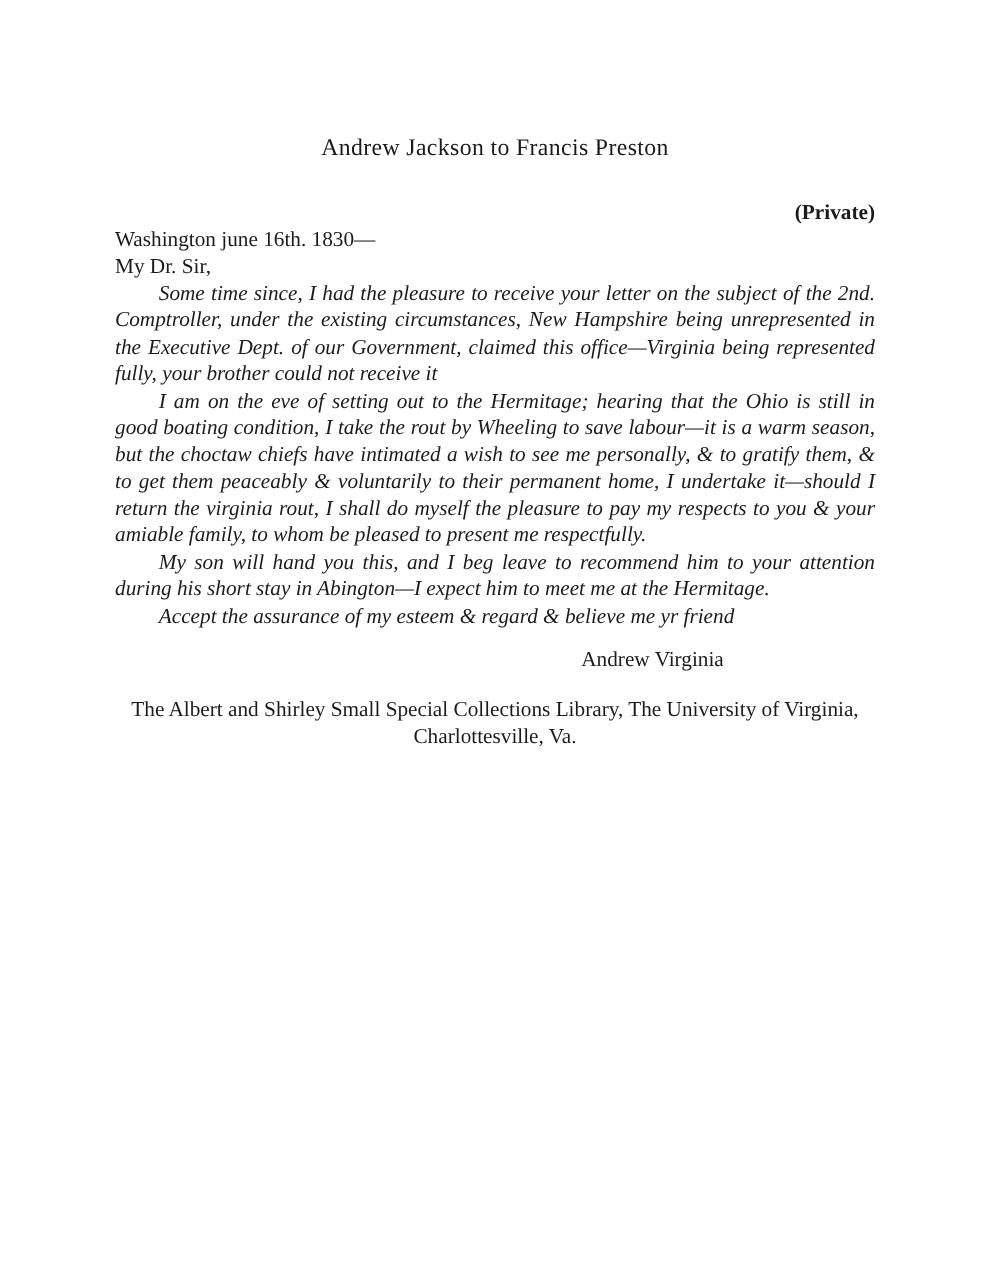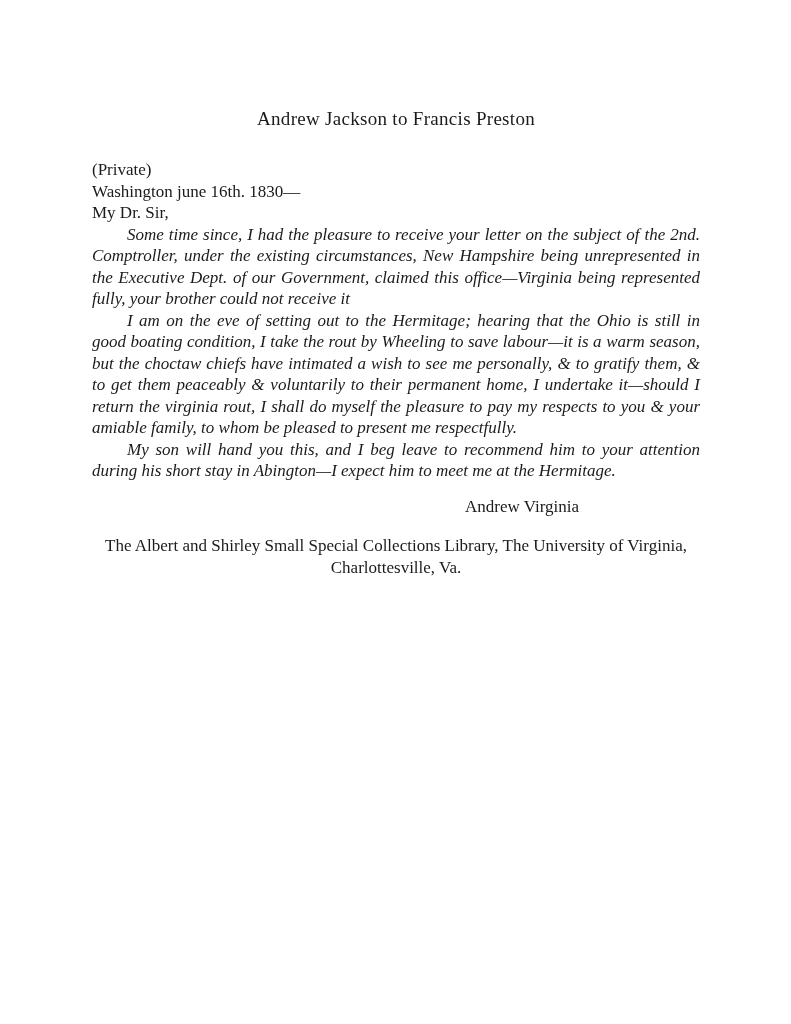--- a/index.html
+++ b/index.html
@@ -30,21 +30,22 @@
     letter-spacing: 0.3px;
     margin: 0 0 28px 0;
     font-weight: normal;
   }
   .line, .para {
     font-size: 17px;
     line-height: 21.5px;
     margin: 0;
   }
   .privacy-note {
-    text-align: left;
+    text-align: right;
+    font-weight: bold;
   }
   .dateline {
     text-align: left;
   }
   .salutation {
     text-align: left;
     font-family: Liberation Serif, serif;
   }
   .para {
     text-align: justify;
@@ -77,18 +78,19 @@
   <p class="line dateline">Washington june 16th. 1830—</p>
 
   <p class="line salutation">My Dr. Sir,</p>
 
   <p class="para">Some time since, I had the pleasure to receive your letter on the subject of the 2nd. Comptroller, under the existing circumstances, New Hampshire being unrepresented in the Executive Dept. of our Government, claimed this office—Virginia being represented fully, your brother could not receive it</p>
 
   <p class="para">I am on the eve of setting out to the Hermitage; hearing that the Ohio is still in good boating condition, I take the rout by Wheeling to save labour—it is a warm season, but the choctaw chiefs have intimated a wish to see me personally, &amp; to gratify them, &amp; to get them peaceably &amp; voluntarily to their permanent home, I undertake it—should I return the virginia rout, I shall do myself the pleasure to pay my respects to you &amp; your amiable family, to whom be pleased to present me respectfully.</p>
 
   <p class="para">My son will hand you this, and I beg leave to recommend him to your attention during his short stay in Abington—I expect him to meet me at the Hermitage.</p>
 
+  <p class="para">Accept the assurance of my esteem &amp; regard &amp; believe me yr friend</p>
 
   <p class="signature">Andrew Virginia</p>
 
   <p class="attribution">The Albert and Shirley Small Special Collections Library, The University of Virginia, Charlottesville, Va.</p>
 
 </div>
 
 </body></html>

